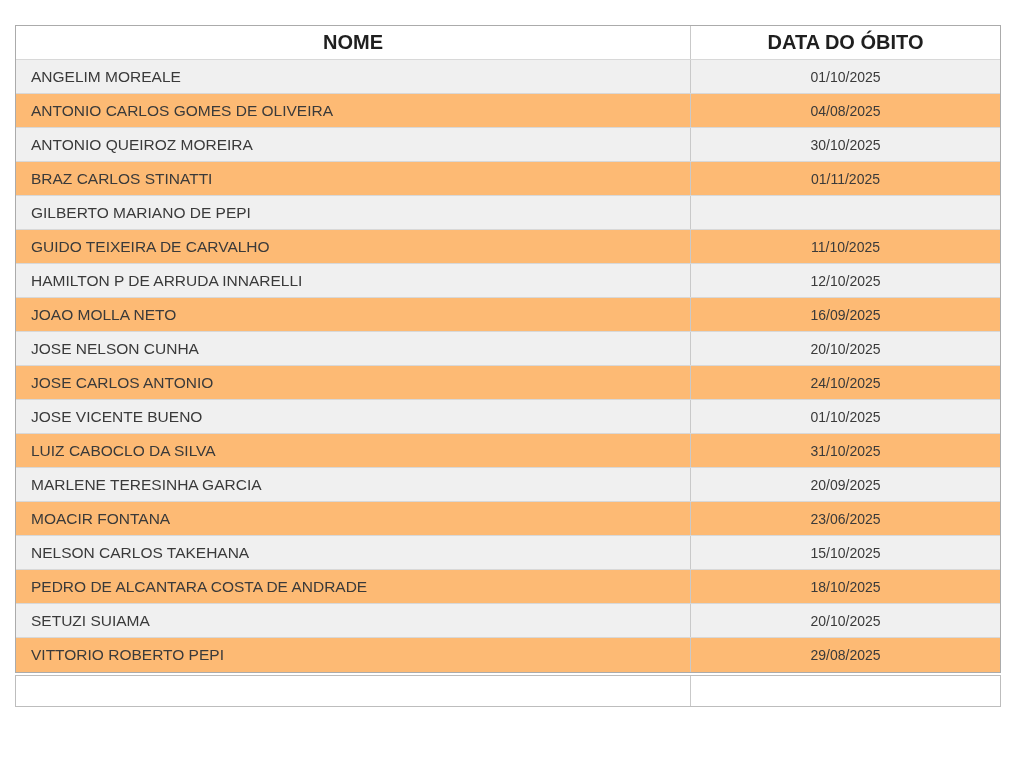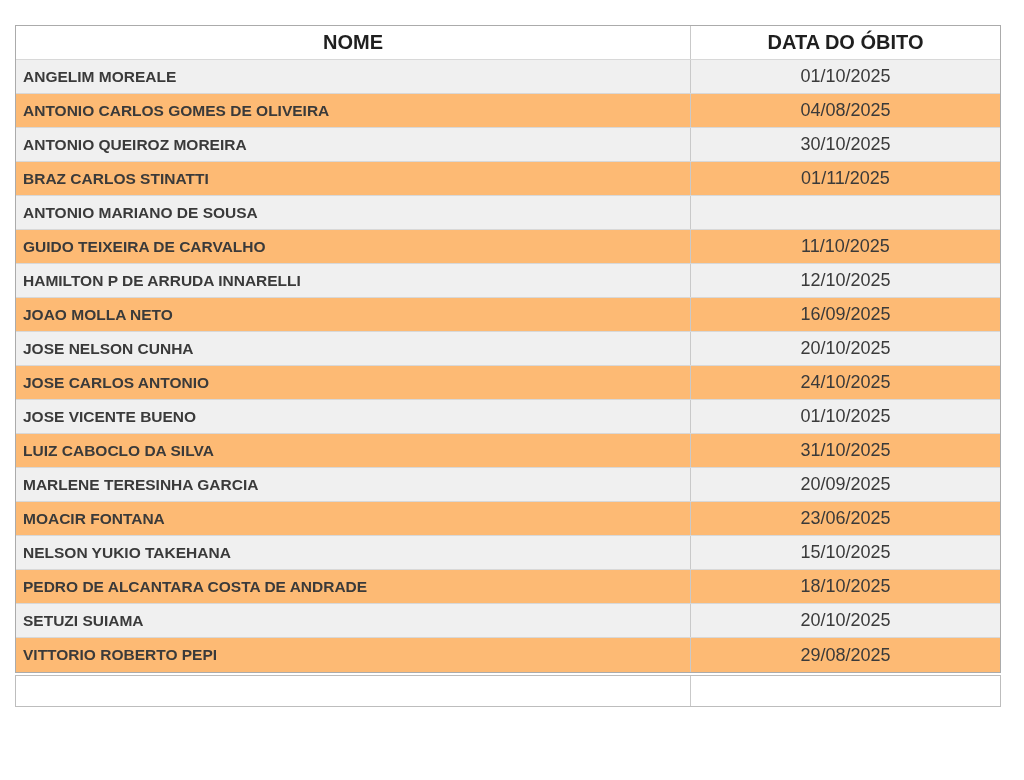--- a/index.html
+++ b/index.html
@@ -38,30 +38,29 @@
   .cell {
     box-sizing: border-box;
     display: flex;
     align-items: center;
     overflow: hidden;
     white-space: nowrap;
   }
   .name-cell {
     width: 675px;
     border-right: 1px solid #c9c9c9;
-    padding-left: 7px;
+    padding-left: 15px;
     font-size: 15.5px;
     color: #3a3a3a;
     justify-content: flex-start;
-    font-weight: bold;
   }
   .date-cell {
     flex: 1;
     justify-content: center;
-    font-size: 18px;
+    font-size: 14px;
     color: #3a3a3a;
   }
   .header-row { background: #ffffff; }
   .header-row .cell {
     font-weight: bold;
     color: #1f1f1f;
     justify-content: center;
   }
   .header-row .name-cell {
     font-size: 20px;
@@ -108,21 +107,21 @@
   </div>
         <div class="row data-row striped">
     <div class="cell name-cell">ANTONIO QUEIROZ MOREIRA</div>
     <div class="cell date-cell">30/10/2025</div>
   </div>
         <div class="row data-row">
     <div class="cell name-cell">BRAZ CARLOS STINATTI</div>
     <div class="cell date-cell">01/11/2025</div>
   </div>
         <div class="row data-row striped">
-    <div class="cell name-cell">ANTONIO MARIANO DE SOUSA</div>
+    <div class="cell name-cell">GILBERTO MARIANO DE PEPI</div>
   </div>
         <div class="row data-row">
     <div class="cell name-cell">GUIDO TEIXEIRA DE CARVALHO</div>
     <div class="cell date-cell">11/10/2025</div>
   </div>
         <div class="row data-row striped">
     <div class="cell name-cell">HAMILTON P DE ARRUDA INNARELLI</div>
     <div class="cell date-cell">12/10/2025</div>
   </div>
         <div class="row data-row">
@@ -147,21 +146,21 @@
   </div>
         <div class="row data-row striped">
     <div class="cell name-cell">MARLENE TERESINHA GARCIA</div>
     <div class="cell date-cell">20/09/2025</div>
   </div>
         <div class="row data-row">
     <div class="cell name-cell">MOACIR FONTANA</div>
     <div class="cell date-cell">23/06/2025</div>
   </div>
         <div class="row data-row striped">
-    <div class="cell name-cell">NELSON YUKIO TAKEHANA</div>
+    <div class="cell name-cell">NELSON CARLOS TAKEHANA</div>
     <div class="cell date-cell">15/10/2025</div>
   </div>
         <div class="row data-row">
     <div class="cell name-cell">PEDRO DE ALCANTARA COSTA DE ANDRADE</div>
     <div class="cell date-cell">18/10/2025</div>
   </div>
         <div class="row data-row striped">
     <div class="cell name-cell">SETUZI SUIAMA</div>
     <div class="cell date-cell">20/10/2025</div>
   </div>

